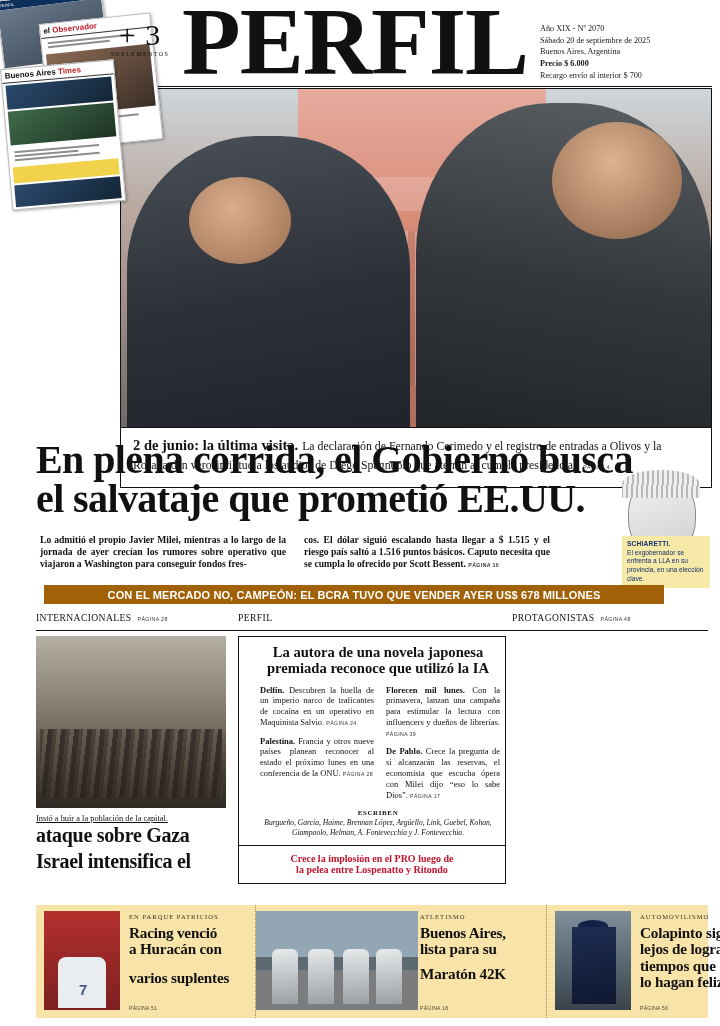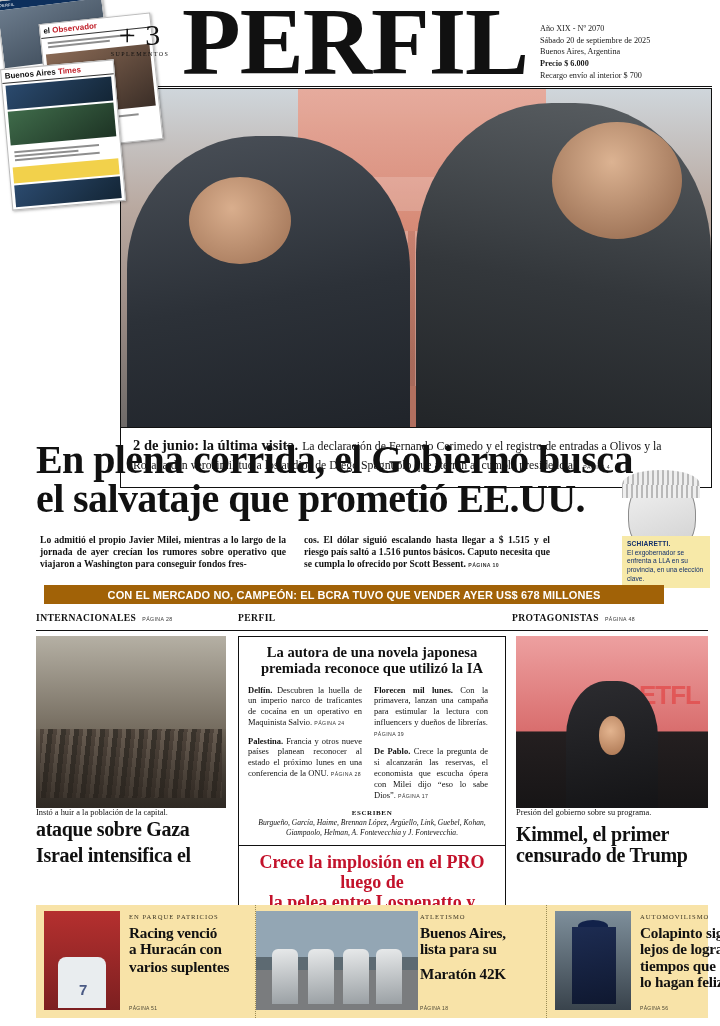--- a/index.html
+++ b/index.html
@@ -70,45 +70,45 @@
   .schia{position:absolute;right:10px;top:536px;width:88px;background:#f7e9a8;padding:4px 5px;box-sizing:border-box;
      font-family:"Liberation Sans",sans-serif;font-size:6.6px;line-height:1.32;color:#12306b;}
   .schia b{display:block;letter-spacing:.2px;}
   .redbar{position:absolute;left:36px;top:585px;width:620px;height:19px;background:#a16207;
      color:#fff;font-family:"Liberation Sans",sans-serif;font-weight:bold;font-size:11px;
      display:flex;align-items:center;justify-content:center;letter-spacing:.1px;margin-left:8px;}
 
   
   .secrow{position:absolute;left:36px;right:12px;top:612px;height:18px;}
   .sechead{position:absolute;display:flex;align-items:baseline;gap:6px;}
-  .sechead .t{font-family:"Liberation Serif",serif;font-weight:bold;font-size:9.6px;letter-spacing:.4px;text-align:center;}
+  .sechead .t{font-family:"Liberation Serif",serif;font-weight:normal;font-size:9.6px;letter-spacing:.4px;text-align:center;}
   .s-int{left:0;} .s-res{left:202px;} .s-pro{left:476px;}
   .hr-sec{position:absolute;left:36px;right:12px;top:630px;height:1px;background:#111;}
 
   
   .colL{position:absolute;left:36px;top:636px;width:190px;}
   .colC{position:absolute;left:238px;top:636px;width:268px;}
   .colR{position:absolute;left:516px;top:636px;width:192px;}
   .photoL{width:190px;height:172px;background:linear-gradient(180deg,#b5b0a4,#6e6558 60%,#45403a);position:relative;overflow:hidden;}
   .photoL:after{content:"";position:absolute;left:0;bottom:0;width:100%;height:46%;
      background:linear-gradient(180deg,rgba(60,50,40,.1),rgba(40,34,28,.75));}
   .crowd{position:absolute;bottom:6%;left:2%;width:96%;height:40%;
      background:repeating-linear-gradient(96deg,#4b4038 0 4px,#6d6156 4px 8px,#2f2a24 8px 13px);opacity:.85;}
-  .capsmall{font-size:8.4px;line-height:1.3;}
+  .capsmall{font-size:8.4px;line-height:1.3;margin-top:6px;text-decoration:underline;}
   .subhead{font-family:"Liberation Serif",serif;font-weight:bold;font-size:20px;line-height:1.03;margin-top:5px;letter-spacing:-.3px;}
-  .resbox{border:1px solid #111;box-sizing:border-box;padding:8px 9px 7px 9px;}
+  .resbox{border:1px solid #111;box-sizing:border-box;padding:8px 9px 7px 21px;}
   .restitle{font-family:"Liberation Serif",serif;font-weight:bold;font-size:14.6px;line-height:1.08;text-align:center;}
   .res2{display:flex;gap:12px;margin-top:8px;}
   .resitem{width:114px;font-size:8.5px;line-height:1.27;text-align:justify;margin-bottom:8px;}
   .resitem b{font-weight:bold;}
   .escriben{text-align:center;margin-top:1px;}
   .escriben .h{font-family:"Liberation Serif",serif;font-weight:bold;font-size:7px;letter-spacing:.6px;}
   .escriben .n{font-style:italic;font-size:7.6px;line-height:1.32;margin-top:1px;}
   .crece{border:1px solid #111;border-top:none;box-sizing:border-box;padding:7px 10px 8px;
-     color:#c3122b;font-family:"Liberation Serif",serif;font-weight:bold;font-size:18px;line-height:1.1;text-align:center;}
+     color:#c3122b;font-family:"Liberation Serif",serif;font-weight:bold;font-size:10px;line-height:1.1;text-align:center;}
   .photoR{width:192px;height:172px;position:relative;overflow:hidden;background:linear-gradient(180deg,#eda0a0,#d96e6e 55%,#241f20 56%,#171516);}
   .photoR .tvlogo{position:absolute;right:8px;top:44px;font-family:"Liberation Sans",sans-serif;font-weight:bold;
      font-size:26px;color:#e24a4a;opacity:.75;letter-spacing:-1px;}
   .photoR .host{position:absolute;left:26%;top:26%;width:48%;height:74%;border-radius:44% 44% 0 0;
      background:linear-gradient(170deg,#2c2c30,#141416);}
   .photoR .hface{position:absolute;left:36%;top:28%;width:28%;height:30%;border-radius:50%;
      background:radial-gradient(circle at 44% 38%,#e3b48f,#a9734f);}
 
   
   .strip{position:absolute;left:36px;top:905px;width:672px;height:113px;background:#f8e3a8;display:flex;}
@@ -294,44 +294,33 @@
         <div class="h">ESCRIBEN</div>
         <div class="n">Burgueño, García, Haime, Brennan López, Argüello, Link, Guebel, Kohan, Giampaolo, Helman, A. Fontevecchia y J. Fontevecchia.</div>
       </div>
     </div>
     <div class="crece">
       <div>Crece la implosión en el PRO luego de</div>
       <div>la pelea entre Lospenatto y Ritondo</div>
     </div>
   </div>
 
-  <div class="colR">
-    <div class="photoR">
-      <div class="tvlogo">ETFL</div>
-      <div class="host">
-          <div class="hface"></div>
-        </div>
-    </div>
-    <div class="capsmall">Presión del gobierno sobre su programa.</div>
-    <div class="subhead">Kimmel, el primer</div>
-    <div class="subhead" style="margin-top:0">censurado de Trump</div>
-  </div>
 
   <div class="strip">
 
     <div class="scell">
       <div class="sphoto sp1">
         <div class="kit"></div>
         <div class="num">7</div>
       </div>
       <div class="stext">
         <div class="skicker">EN PARQUE PATRICIOS</div>
         <div class="stitle">Racing venció</div>
         <div class="stitle" style="margin-top:0">a Huracán con</div>
-        <div class="stitle" style="margin-top:1px">varios suplentes</div>
+        <div class="stitle" style="margin-top:12px">varios suplentes</div>
         <div class="spag">PÁGINA 51</div>
       </div>
     </div>
 
     <div class="scell">
       <div class="swide">
         <div class="runner r1"></div>
         <div class="runner r2"></div>
         <div class="runner r3"></div>
         <div class="runner r4"></div>

